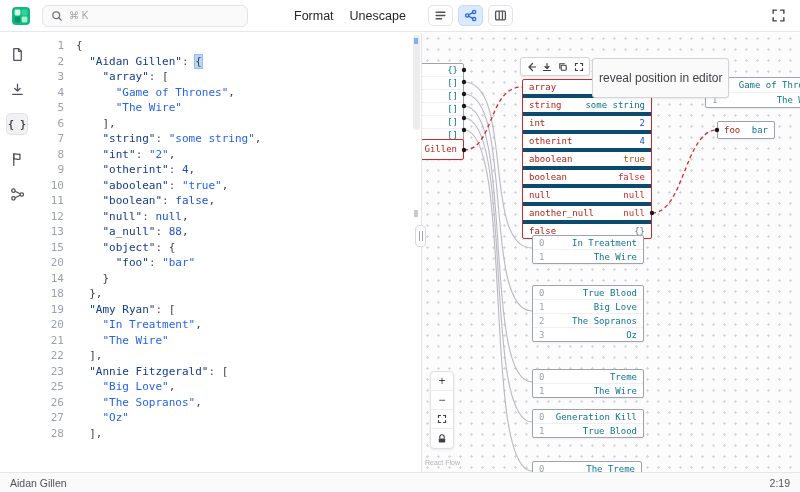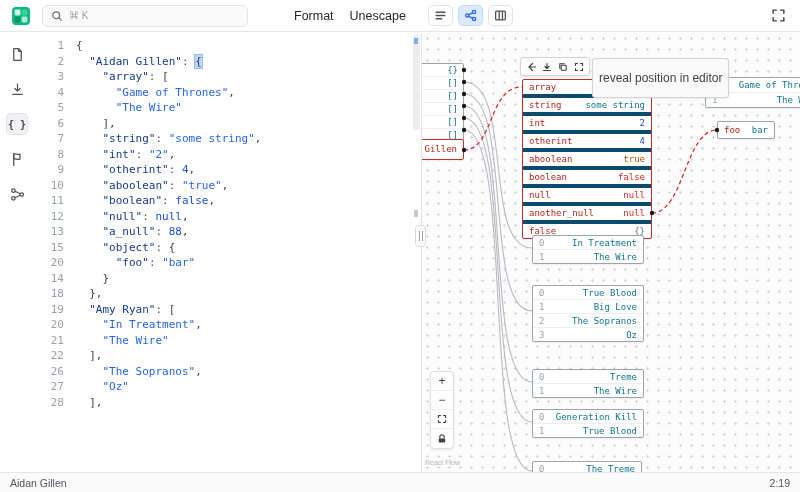--- a/index.html
+++ b/index.html
@@ -264,20 +264,28 @@
       </div>
       <div class="line">
         <span class="ln">21</span>
         <span class="lc">    <span class="s">"The Wire"</span></span>
       </div>
       <div class="line">
         <span class="ln">22</span>
         <span class="lc">  ],</span>
       </div>
       <div class="line">
+        <span class="ln">23</span>
+        <span class="lc">  <span class="k">"Annie Fitzgerald"</span><span class="p">:</span> [</span>
+      </div>
+      <div class="line">
+        <span class="ln">25</span>
+        <span class="lc">    <span class="s">"Big Love"</span>,</span>
+      </div>
+      <div class="line">
         <span class="ln">26</span>
         <span class="lc">    <span class="s">"The Sopranos"</span>,</span>
       </div>
       <div class="line">
         <span class="ln">27</span>
         <span class="lc">    <span class="s">"Oz"</span></span>
       </div>
       <div class="line">
         <span class="ln">28</span>
         <span class="lc">  ],</span>

